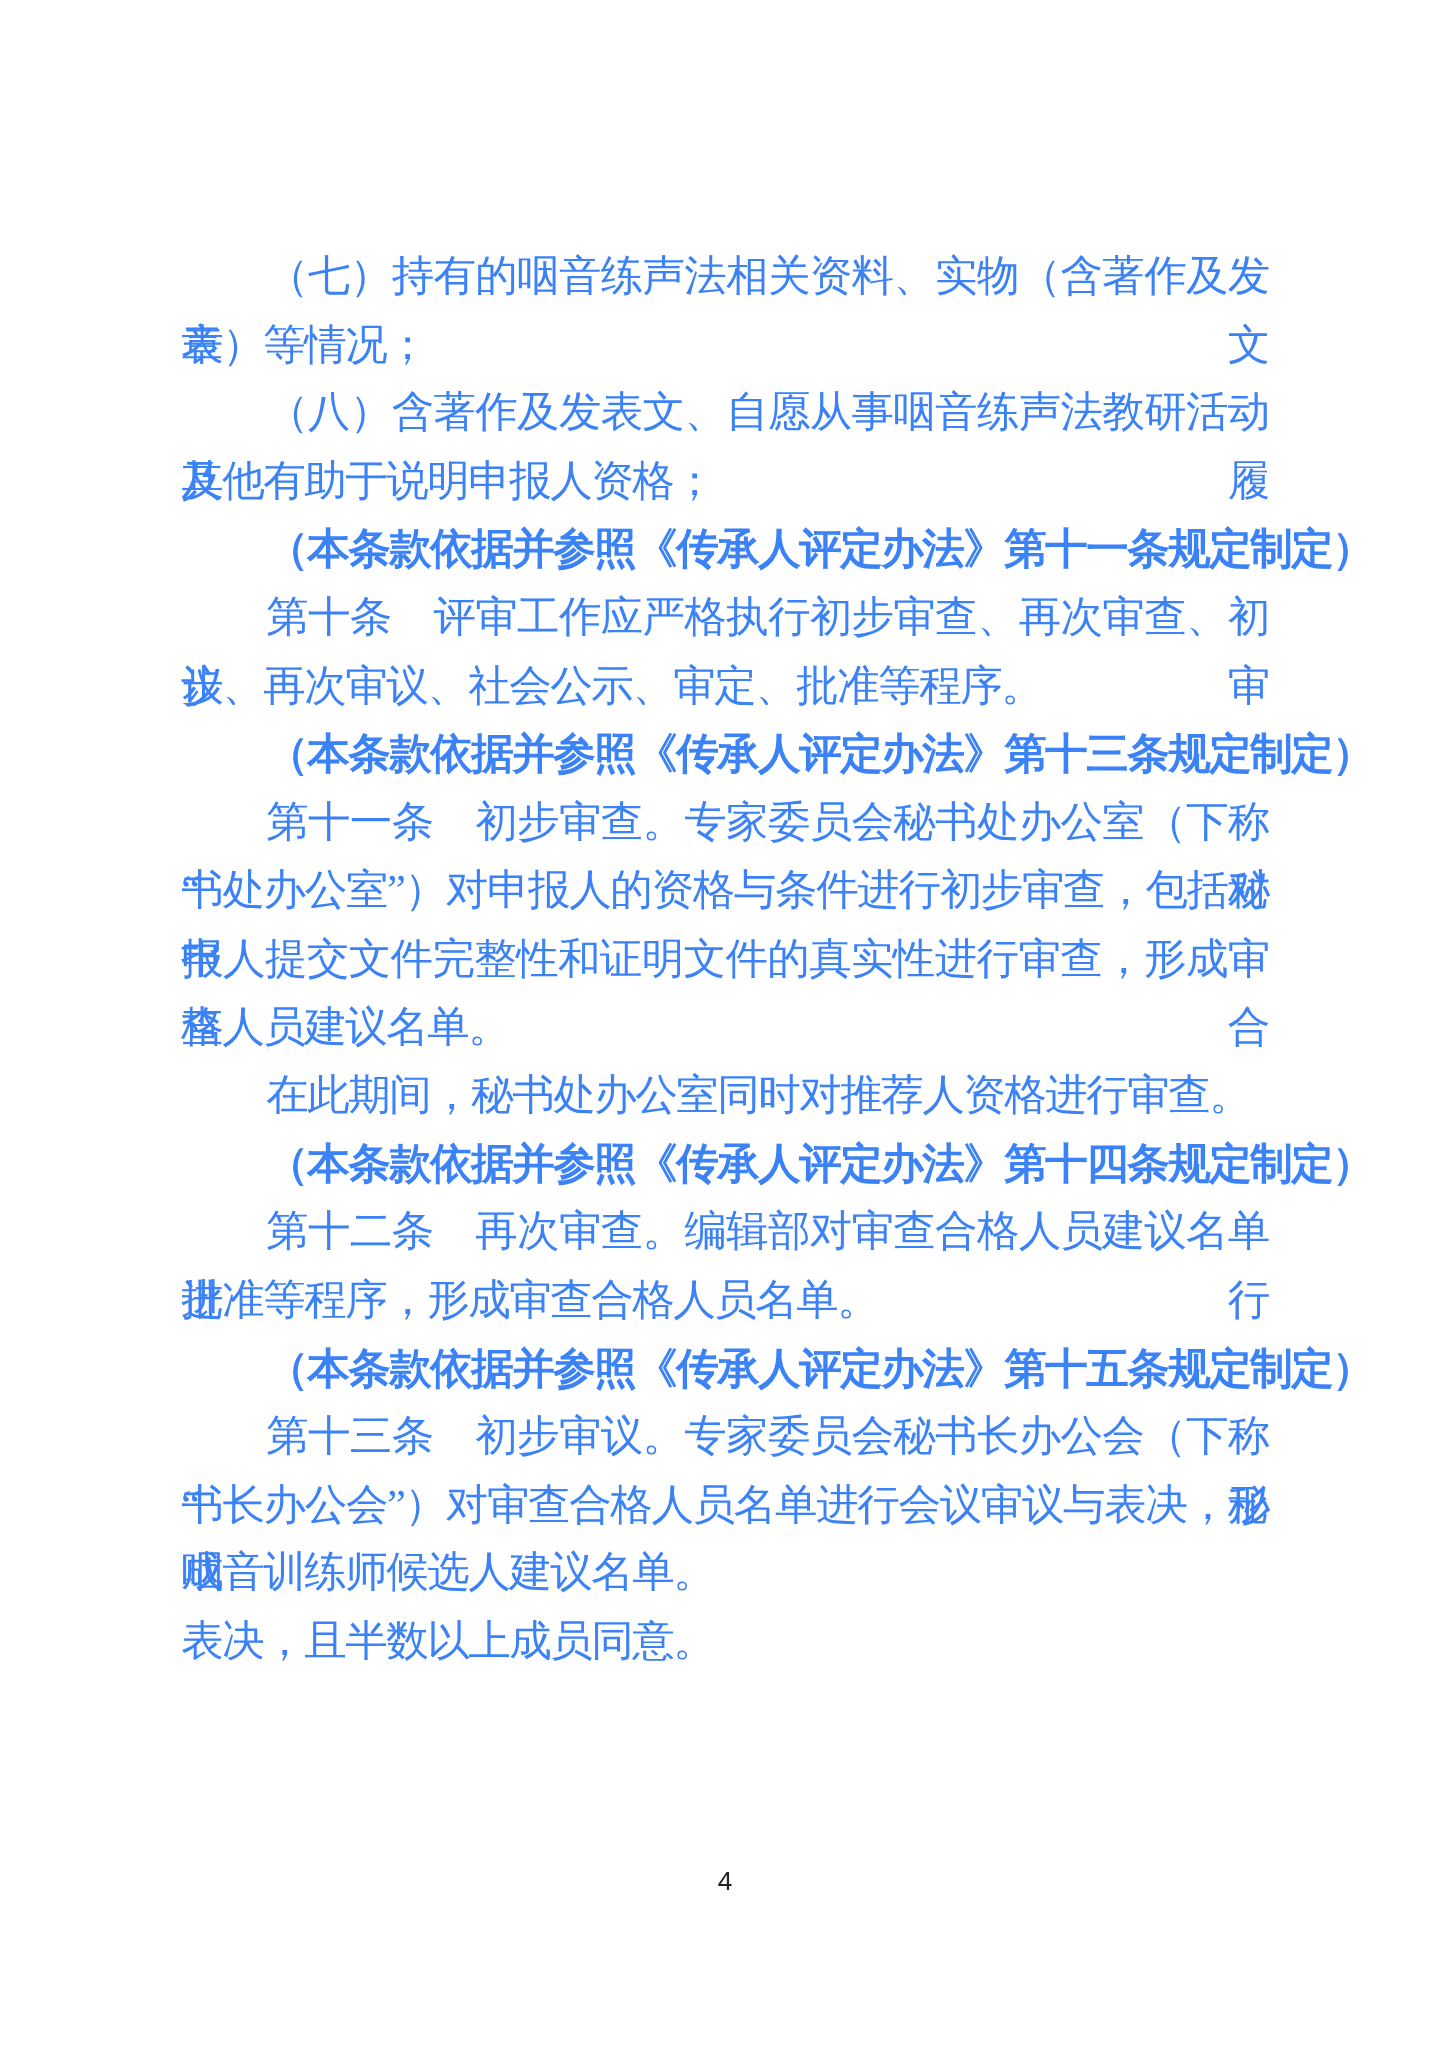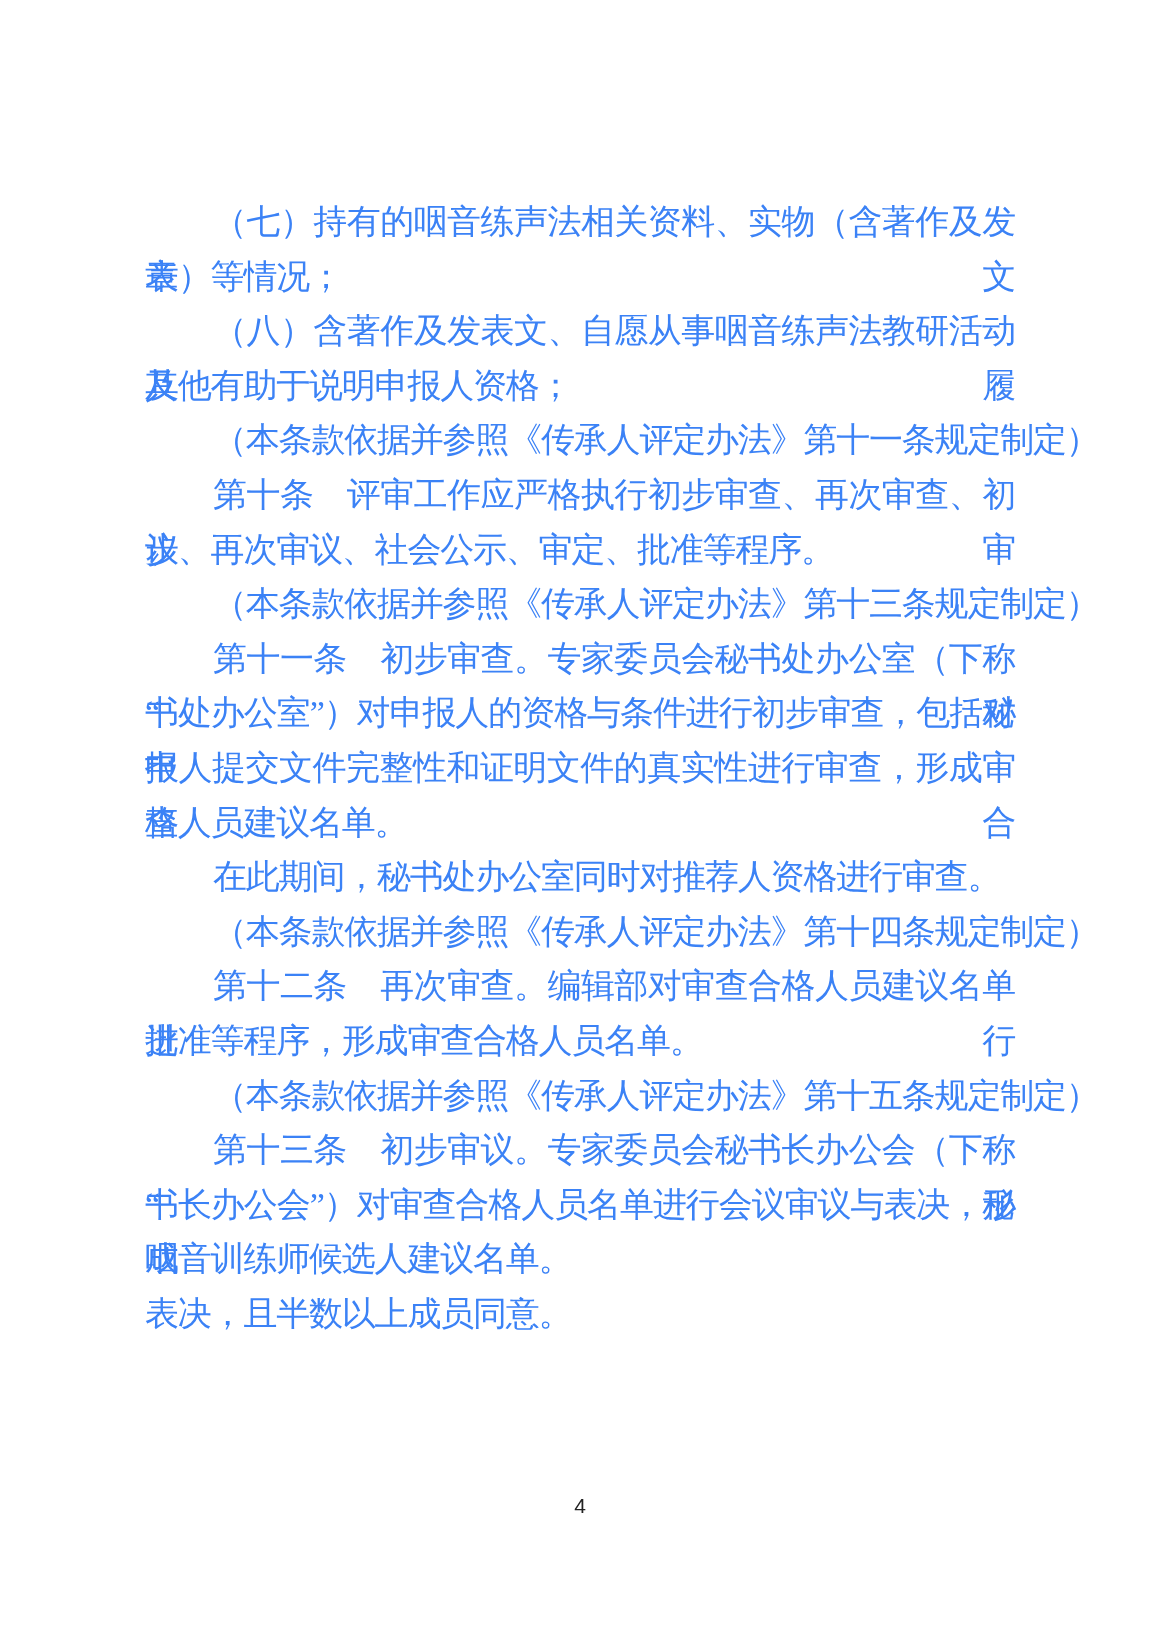--- a/index.html
+++ b/index.html
@@ -41,21 +41,21 @@
   }
   .line.indent {
     text-indent: 68px;
   }
   .line.fill {
     text-align: justify;
     text-align-last: justify;
     white-space: normal;
   }
   .line.em {
-    font-weight: normal;
+    font-weight: bold;
   }
   .page-number {
     position: absolute;
     left: 0;
     top: 1494px;
     width: 1160px;
     text-align: center;
     font-size: 21px;
     color: #222222;
     font-family: "Liberation Sans", "DejaVu Sans", sans-serif;

